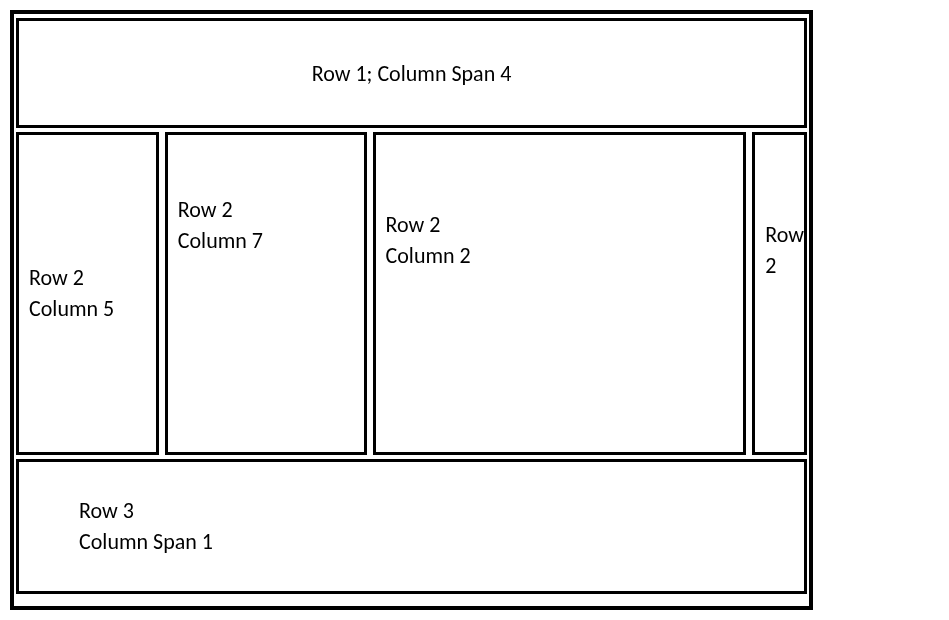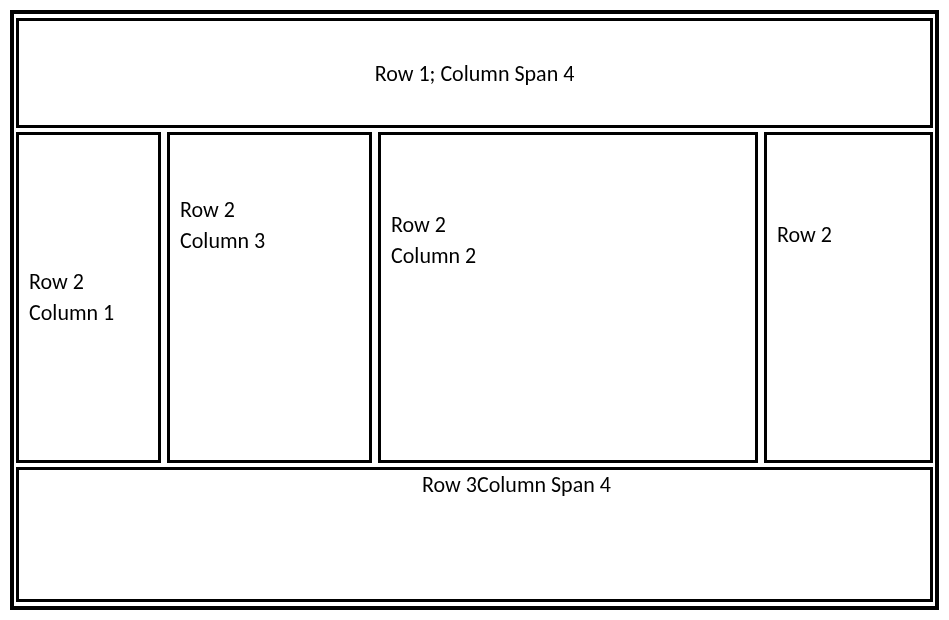--- a/index.html
+++ b/index.html
@@ -10,21 +10,21 @@
     body {
       background: #ffffff;
       font-family: Calibri, Arial, sans-serif;
       font-size: 22px;
       color: #000000;
       width: 949px;
       height: 620px;
       padding: 10px;
     }
     .container {
-      width: 929px;
+      width: 803px;
       height: 600px;
       border: 4px solid #000;
       display: flex;
       flex-direction: column;
     }
     .row1 {
       border: 3px solid #000;
       margin: 4px 2px 2px 2px;
       height: 110px;
       display: flex;
@@ -60,50 +60,50 @@
       justify-content: flex-start;
       padding-top: 75px;
     }
     .col4 {
       flex: 1;
       justify-content: flex-start;
       padding-top: 85px;
     }
     .row3 {
       border: 3px solid #000;
-      margin: 2px 2px 4px 2px;
+      margin: 2px 2px 12px 2px;
       height: 135px;
       display: flex;
-      flex-direction: row;
+      flex-direction: column;
       justify-content: center;
-      padding-left: 84px;
+      padding-left: 60px;
       line-height: 1.4;
     }
   </style>
 </head>
 <body>
 
 <div class="container">
   <div class="row1">
     <span>Row 1; Column Span 4</span>
   </div>
   <div class="row2">
     <div class="cell col1">
       <span>Row 2</span>
-      <span>Column 1</span>
+      <span>Column 5</span>
     </div>
     <div class="cell col2">
       <span>Row 2</span>
-      <span>Column 3</span>
+      <span>Column 7</span>
     </div>
     <div class="cell col3">
       <span>Row 2</span>
       <span>Column 2</span>
     </div>
     <div class="cell col4">
       <span>Row 2</span>
     </div>
   </div>
   <div class="row3">
     <span>Row 3</span>
-    <span>Column Span 4</span>
+    <span>Column Span 1</span>
   </div>
 </div>
 
 </body></html>

